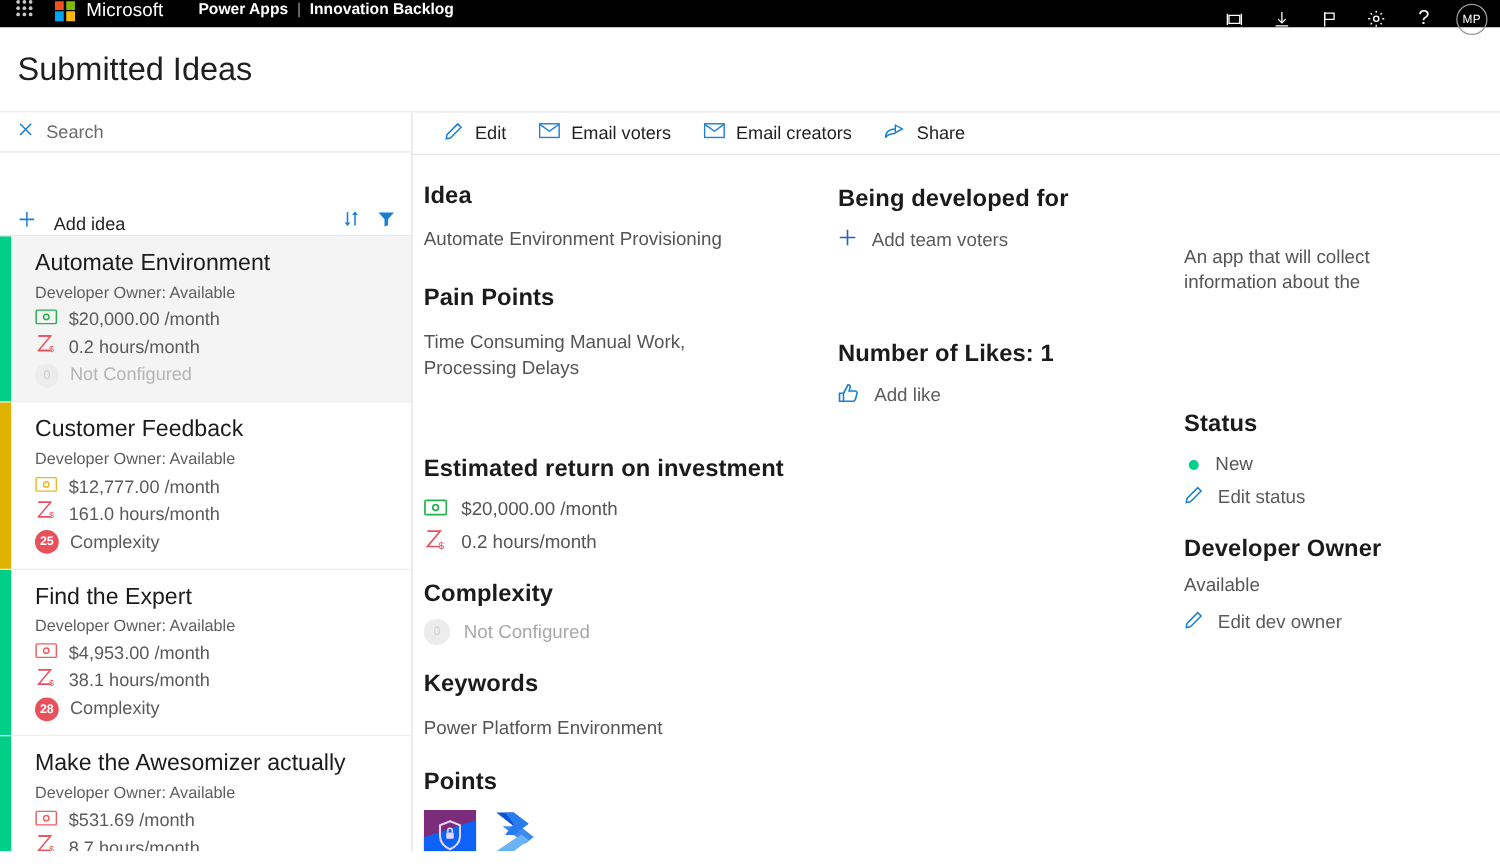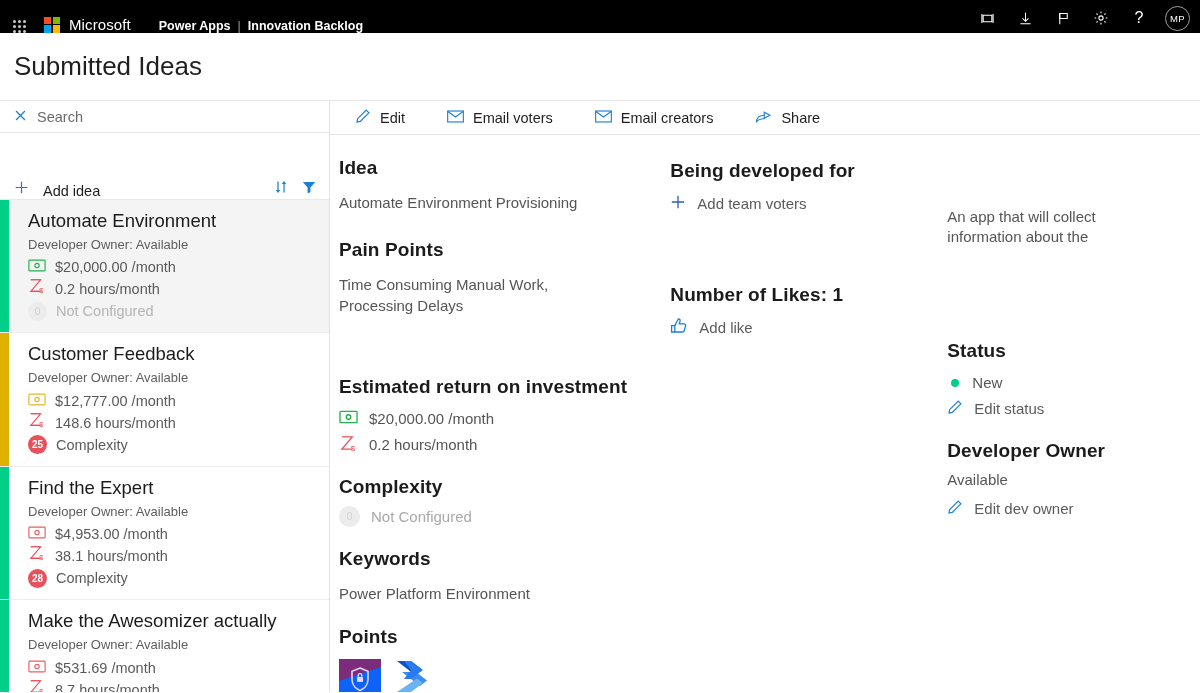--- a/index.html
+++ b/index.html
@@ -4,22 +4,22 @@
 <style>
   * { box-sizing: border-box; margin: 0; padding: 0; }
   html, body {
     width: 1200px; height: 693px;
     font-family: "Liberation Sans", sans-serif;
     background: #ffffff; overflow: hidden;
   }
 
   
   .suitebar {
-    height: 33px; background: #000000; color: #ffffff;
-    display: flex; align-items: flex-end; padding: 0 10px 0 8px;
+    height: 22px; background: #000000; color: #ffffff;
+    display: flex; align-items: flex-start; padding: 0 10px 0 8px;
   }
   .waffle { width: 22px; display: flex; justify-content: center; cursor: pointer; }
   .waffle-grid {
     width: 13px; height: 13px;
     display: grid; grid-template-columns: repeat(3, 1fr); grid-template-rows: repeat(3, 1fr);
     gap: 2px;
   }
   .waffle-grid i { background: #c8c8c8; border-radius: 50%; width: 3px; height: 3px; }
   .ms-logo { display: flex; align-items: center; margin-left: 14px; }
   .ms-squares {
@@ -95,21 +95,21 @@
   .badge-num {
     width: 19px; height: 19px; border-radius: 50%; flex: none;
     display: flex; align-items: center; justify-content: center;
     font-size: 10px; color: #fff; font-weight: bold;
   }
   .badge-num.empty { background: #ececec; color: #cfcfcf; font-weight: normal; }
 
   
   .right-pane { flex: 1; display: flex; flex-direction: column; overflow: hidden; }
   .command-bar {
-    height: 34px; display: flex; align-items: center; gap: 16px;
+    height: 34px; display: flex; align-items: center; gap: 0;
     border-bottom: 1px solid #e6e6e6; padding-left: 12px;
   }
   .cmd {
     display: flex; align-items: center; gap: 9px; padding: 0 13px;
     height: 100%; cursor: pointer; font-size: 14.5px; color: #1f1f1f;
   }
 
   .detail { flex: 1; display: flex; padding: 22px 0 0 0; overflow: hidden; }
   .col { padding-right: 10px; }
   .col-a { width: 350px; padding-left: 9px; }
@@ -307,21 +307,21 @@
           <div class="idea-metric">
             <span>
               <svg width="18" height="16" viewBox="0 0 20 18">
                   <g stroke="#e8505b" stroke-width="1.3" fill="none">
                     <path d="M3 2h11L3 15h11"></path>
                     <path d="M3 2h11M3 15h11"></path>
                   </g>
                   <text x="12.5" y="16.6" font-size="8" fill="#e8505b" font-family="sans-serif">$</text>
                 </svg>
             </span>
-            <span>148.6 hours/month</span>
+            <span>161.0 hours/month</span>
           </div>
           <div class="idea-metric">
             <span class="badge-num" style="background:#e8505b">25</span>
             <span>Complexity</span>
           </div>
         </div>
       </div>
 
       <div class="idea-item">
         <div class="idea-bar" style="background:#00cf87"></div>

